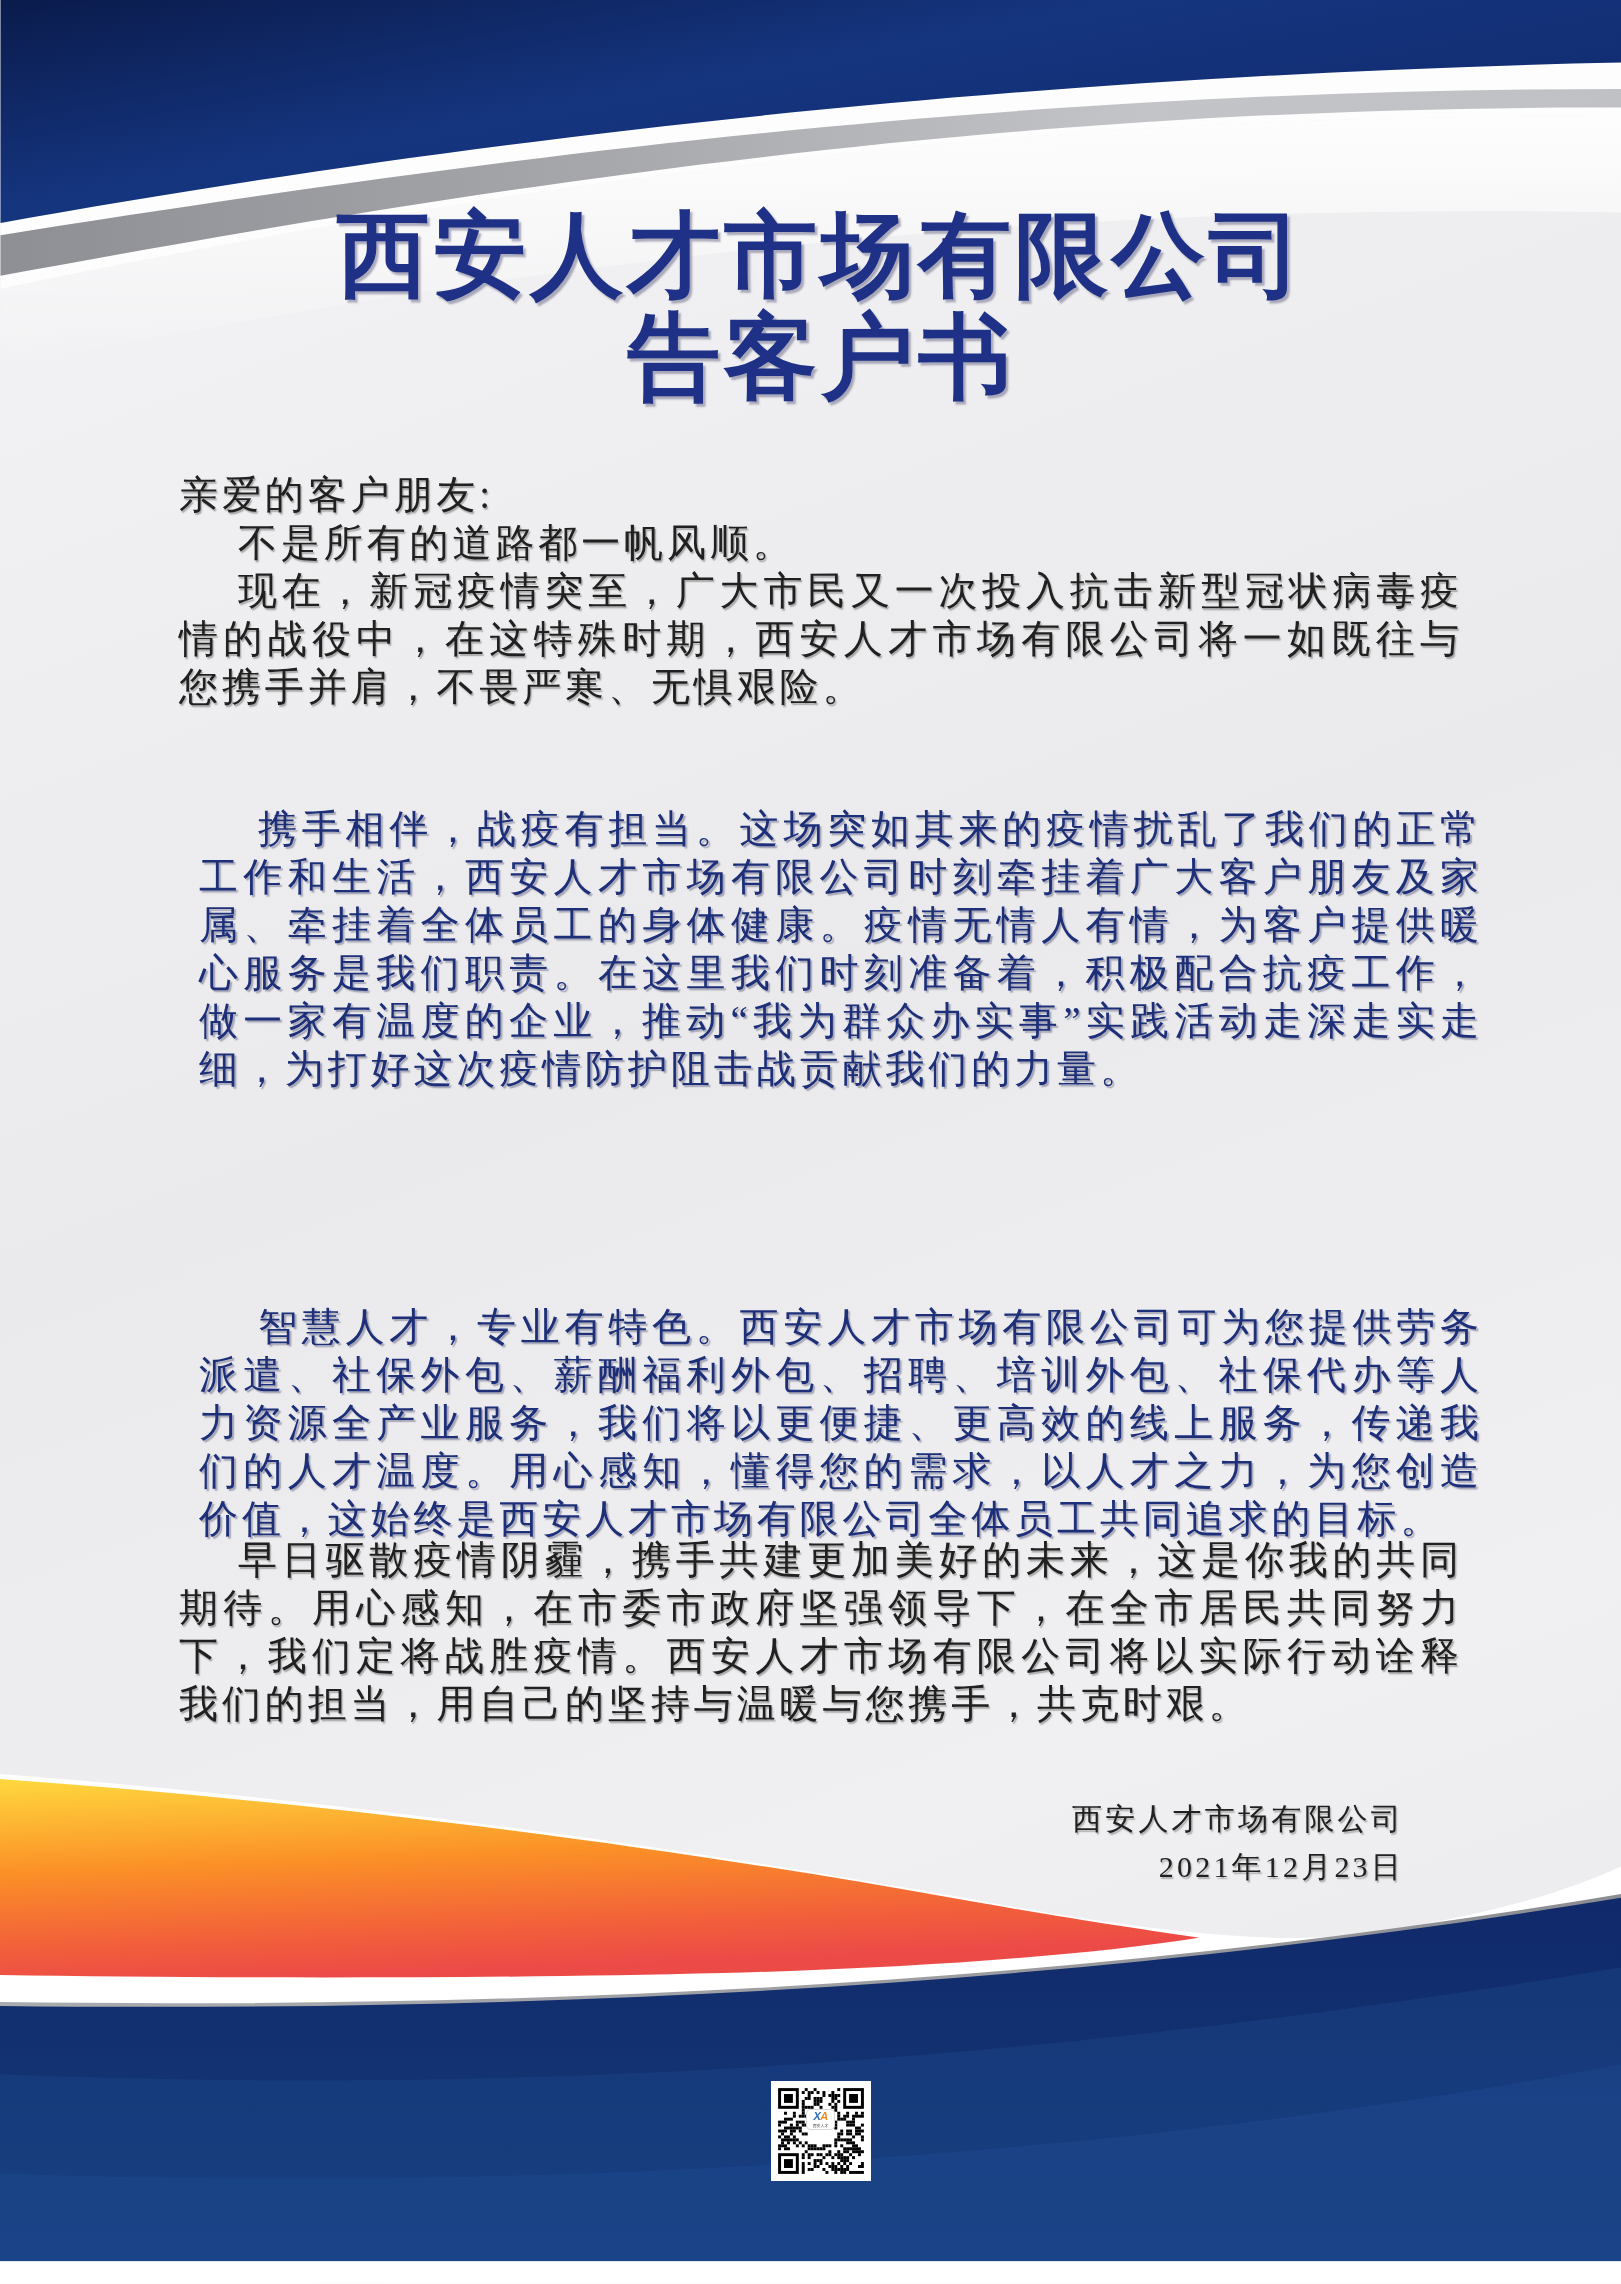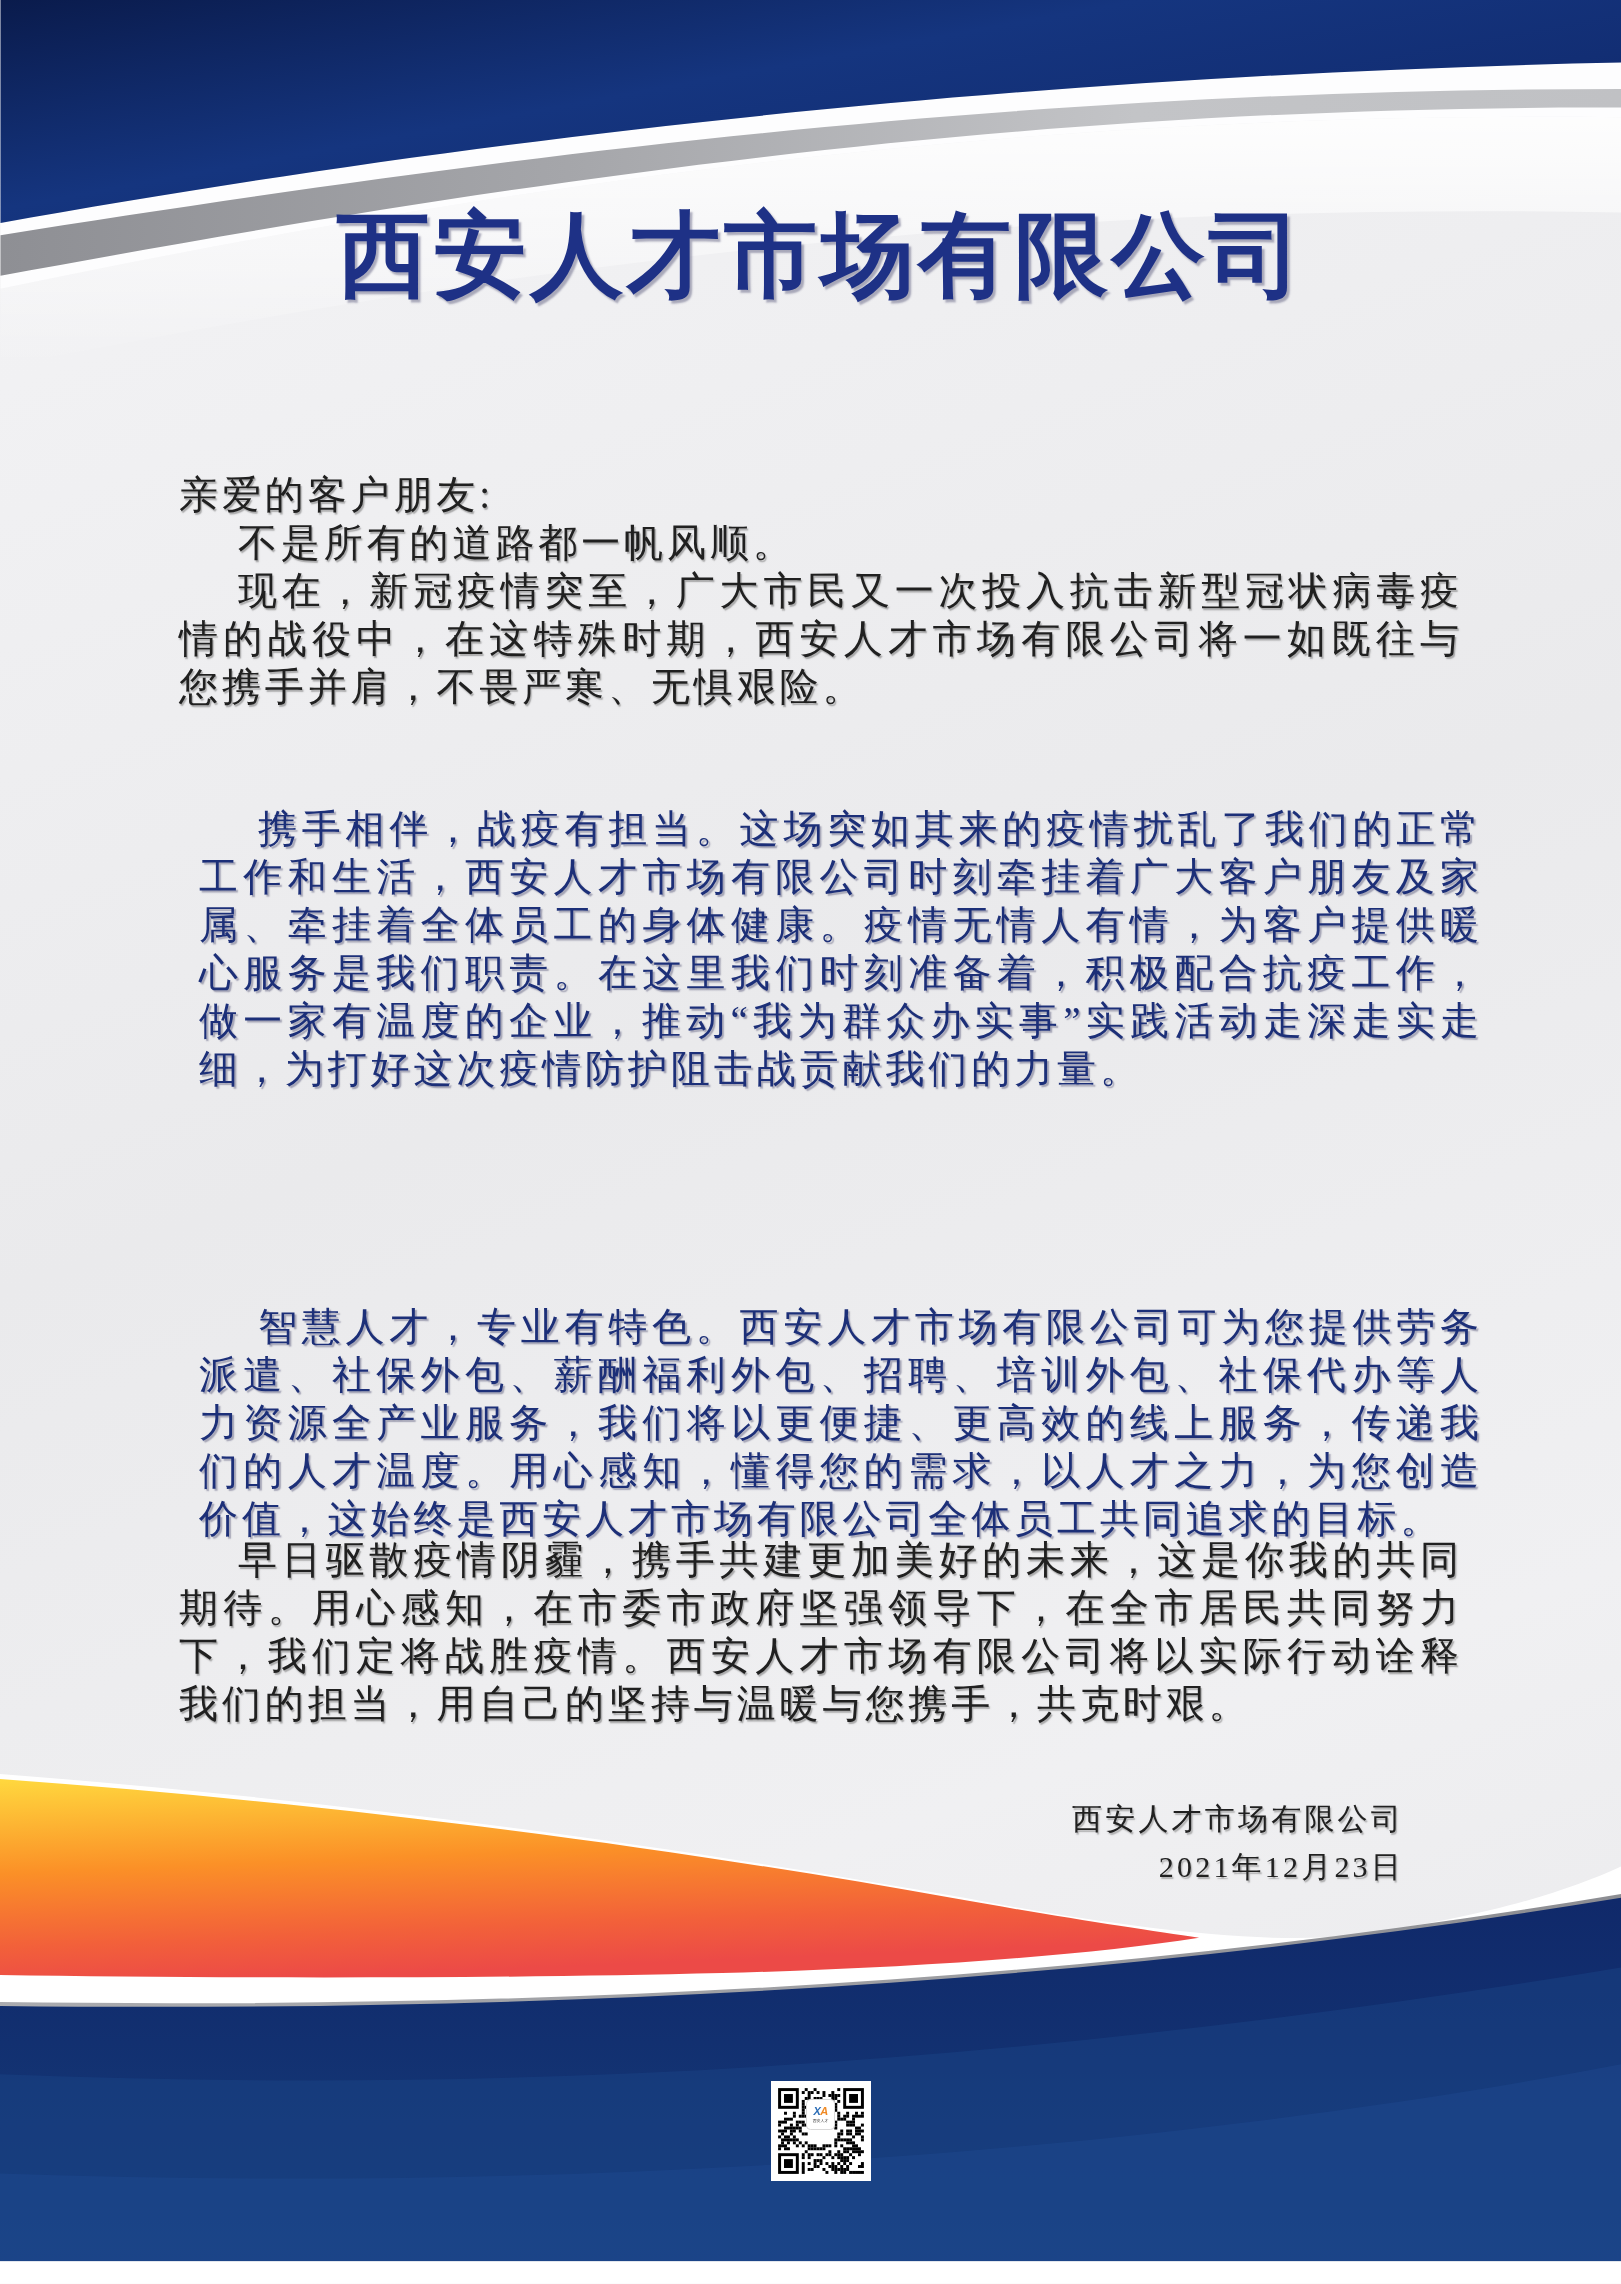--- a/index.html
+++ b/index.html
@@ -48,21 +48,21 @@
     color:var(--body_black,#1d1d1d);
     text-shadow:1.3px 1.9px 1.3px rgba(110,110,110,.5);
     white-space:nowrap;
   }
   .qr-box{
     position:absolute;left:771px;top:2081px;width:100px;height:100px;
     background:#ffffff;
   }
   .qr-box svg{position:absolute;left:0;top:0;}
   .qr-logo{
-    position:absolute;left:35px;top:18px;width:29px;height:31px;
+    position:absolute;left:35px;top:28px;width:29px;height:21px;
     background:#ffffff;border:0.6px solid #d8d8d8;border-radius:4.5px;
     box-sizing:border-box;
     display:flex;flex-direction:column;align-items:center;justify-content:center;
     font-family:"Liberation Sans","DejaVu Sans",sans-serif;
   }
   .qr-mark{font-size:11px;font-weight:700;font-style:italic;line-height:11.6px;color:#2a6cb5;letter-spacing:-0.6px;}
   .qr-mark .a{color:#f08a24;}
   .qr-caption{font-size:3.9px;color:#444;line-height:5.2px;letter-spacing:0;}
 </style>
 </head>
@@ -94,20 +94,21 @@
 
     <path d="M0,448 C680,308 1500,170 2516,182 L2516,330 C1500,310 700,430 0,570 Z" fill="url(#fadeWhite)"></path>
 
     <path d="M0,365 C700,255 1520,138 2516,138 L2516,167 C1520,163 700,300 0,428 Z" fill="url(#topSilver)"></path>
 
     <path d="M0,0 L2516,0 L2516,97 C1500,118 650,230 0,346 Z" fill="url(#topNavy)"></path>
   </svg>
 
   <div class="title-block">
     <div>西安人才市场有限公司</div>
+    <div>告客户书</div>
   </div>
 
   <div class="body-text black-text" style="top:471px;">
     <div>亲爱的客户朋友:</div>
     <div class="poem-line">不是所有的道路都一帆风顺。</div>
     <div class="indent">现在，新冠疫情突至，广大市民又一次投入抗击新型冠状病毒疫情的战役中，在这特殊时期，西安人才市场有限公司将一如既往与您携手并肩，不畏严寒、无惧艰险。</div>
   </div>
 
   <div class="body-text blue-text indent" style="top:805px;">携手相伴，战疫有担当。这场突如其来的疫情扰乱了我们的正常工作和生活，西安人才市场有限公司时刻牵挂着广大客户朋友及家属、牵挂着全体员工的身体健康。疫情无情人有情，为客户提供暖心服务是我们职责。在这里我们时刻准备着，积极配合抗疫工作，做一家有温度的企业，推动“我为群众办实事”实践活动走深走实走细，为打好这次疫情防护阻击战贡献我们的力量。</div>
 

